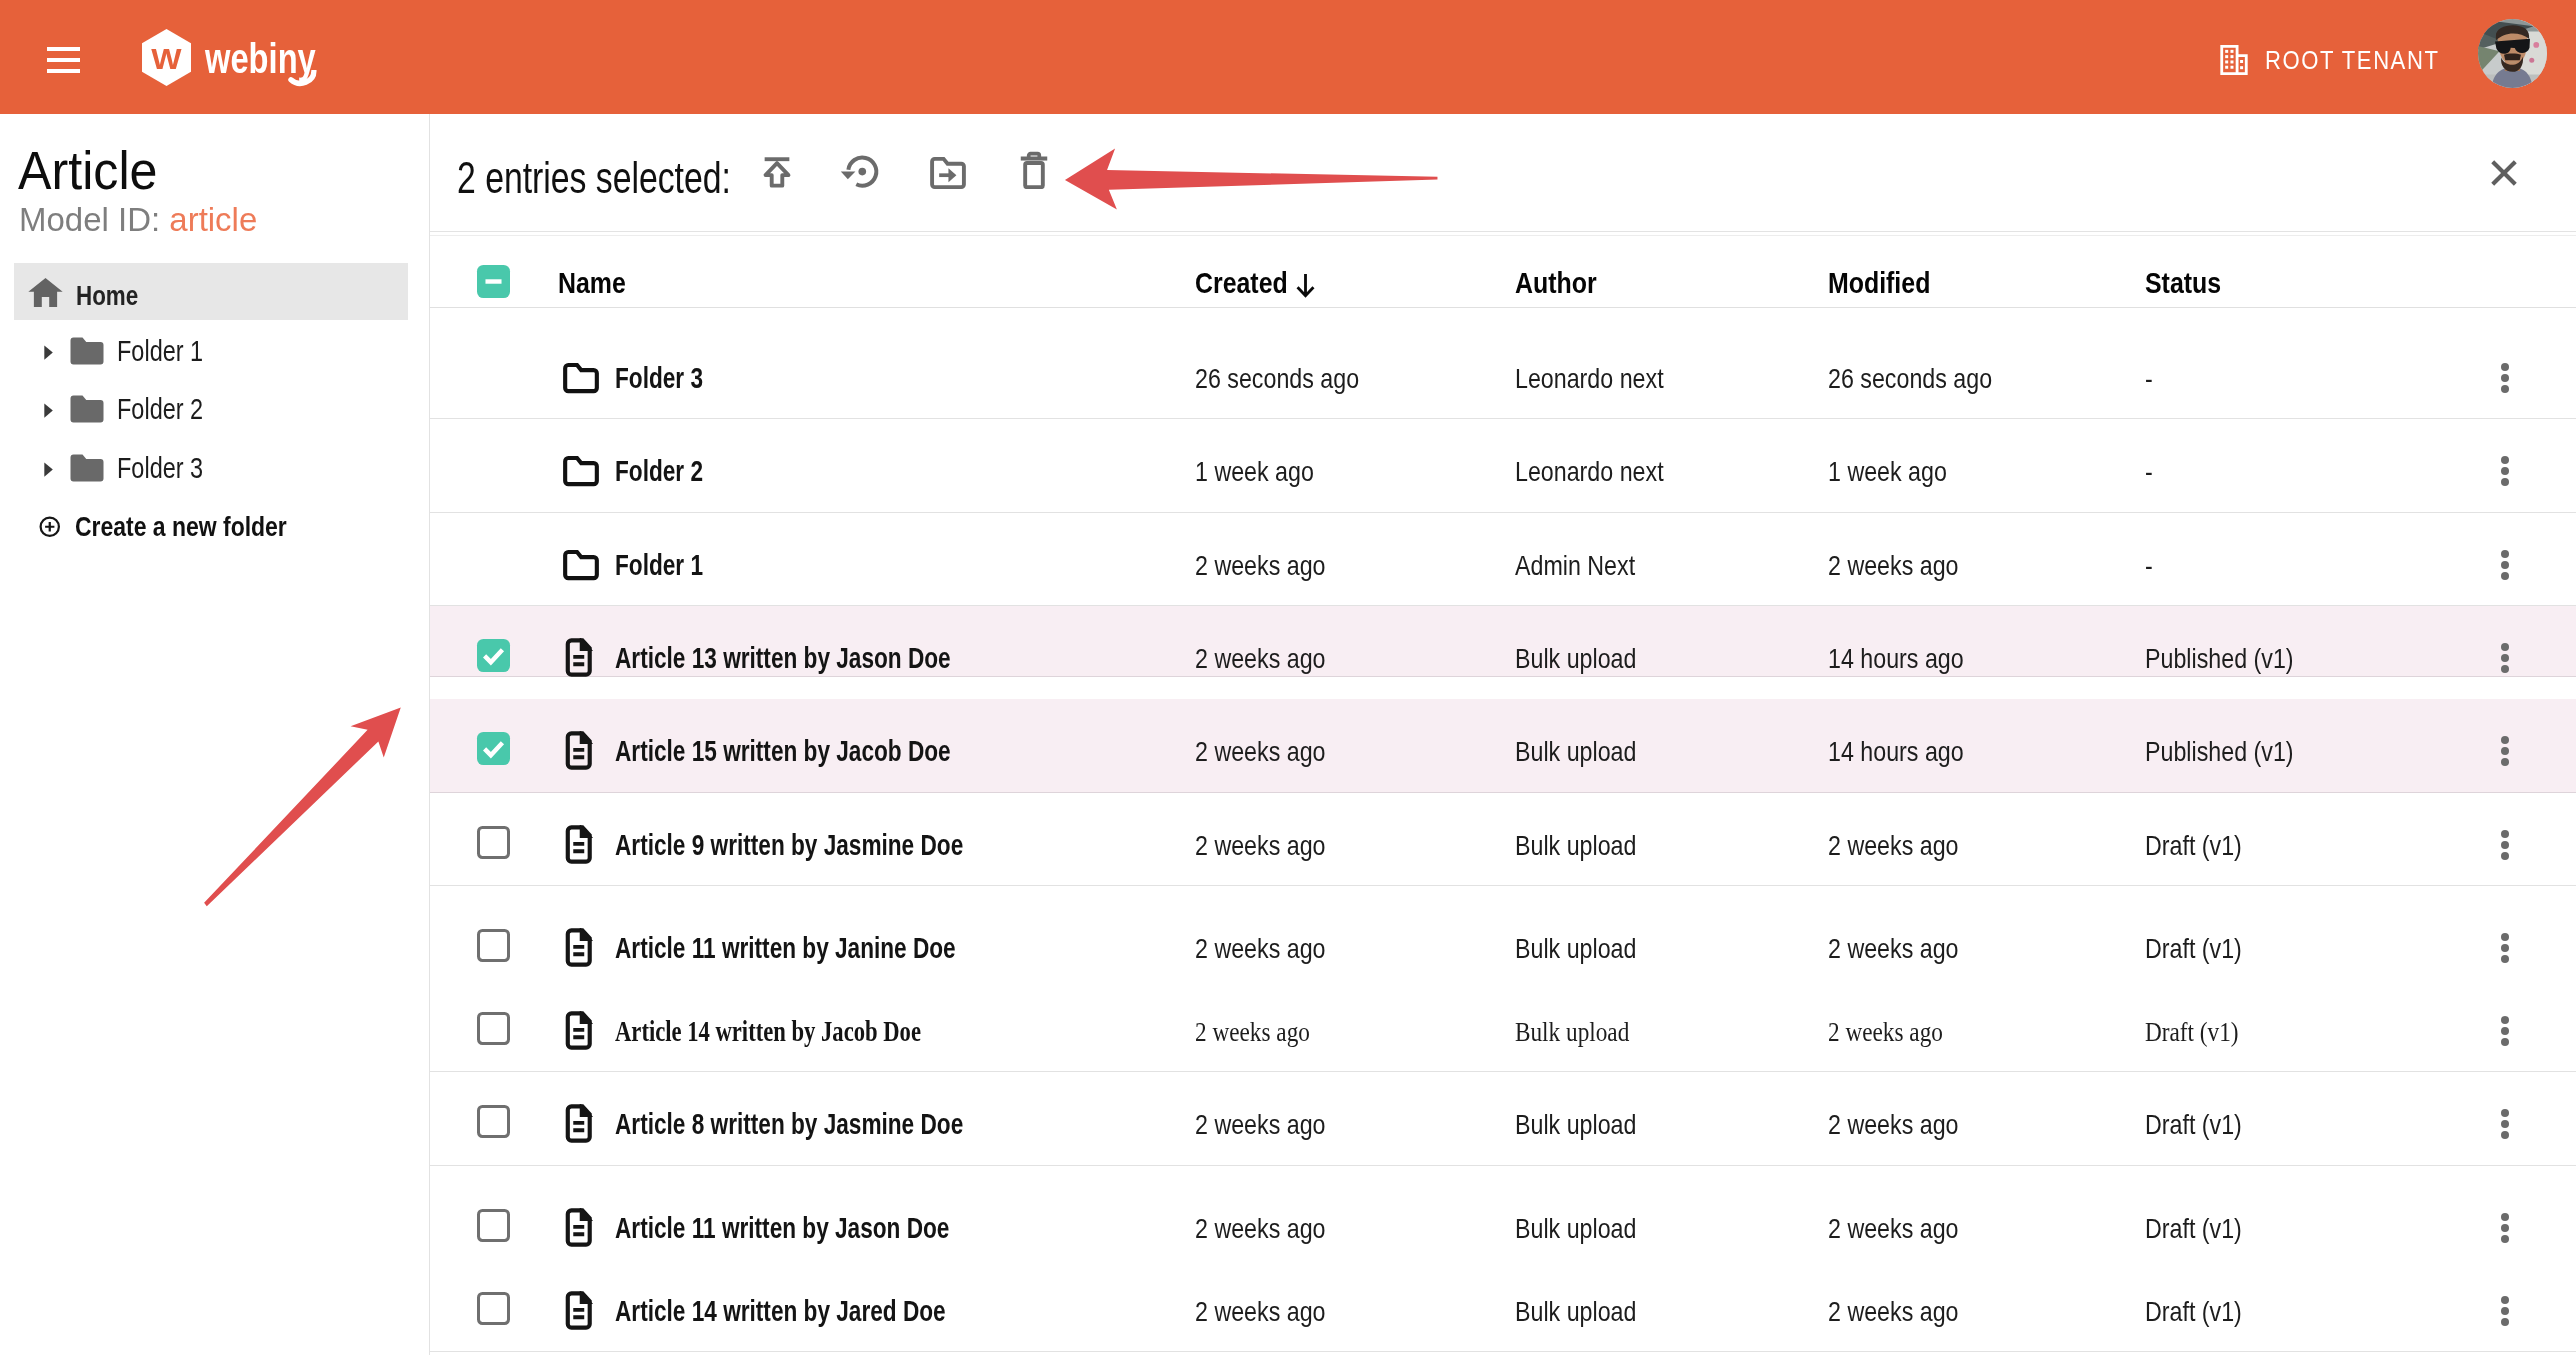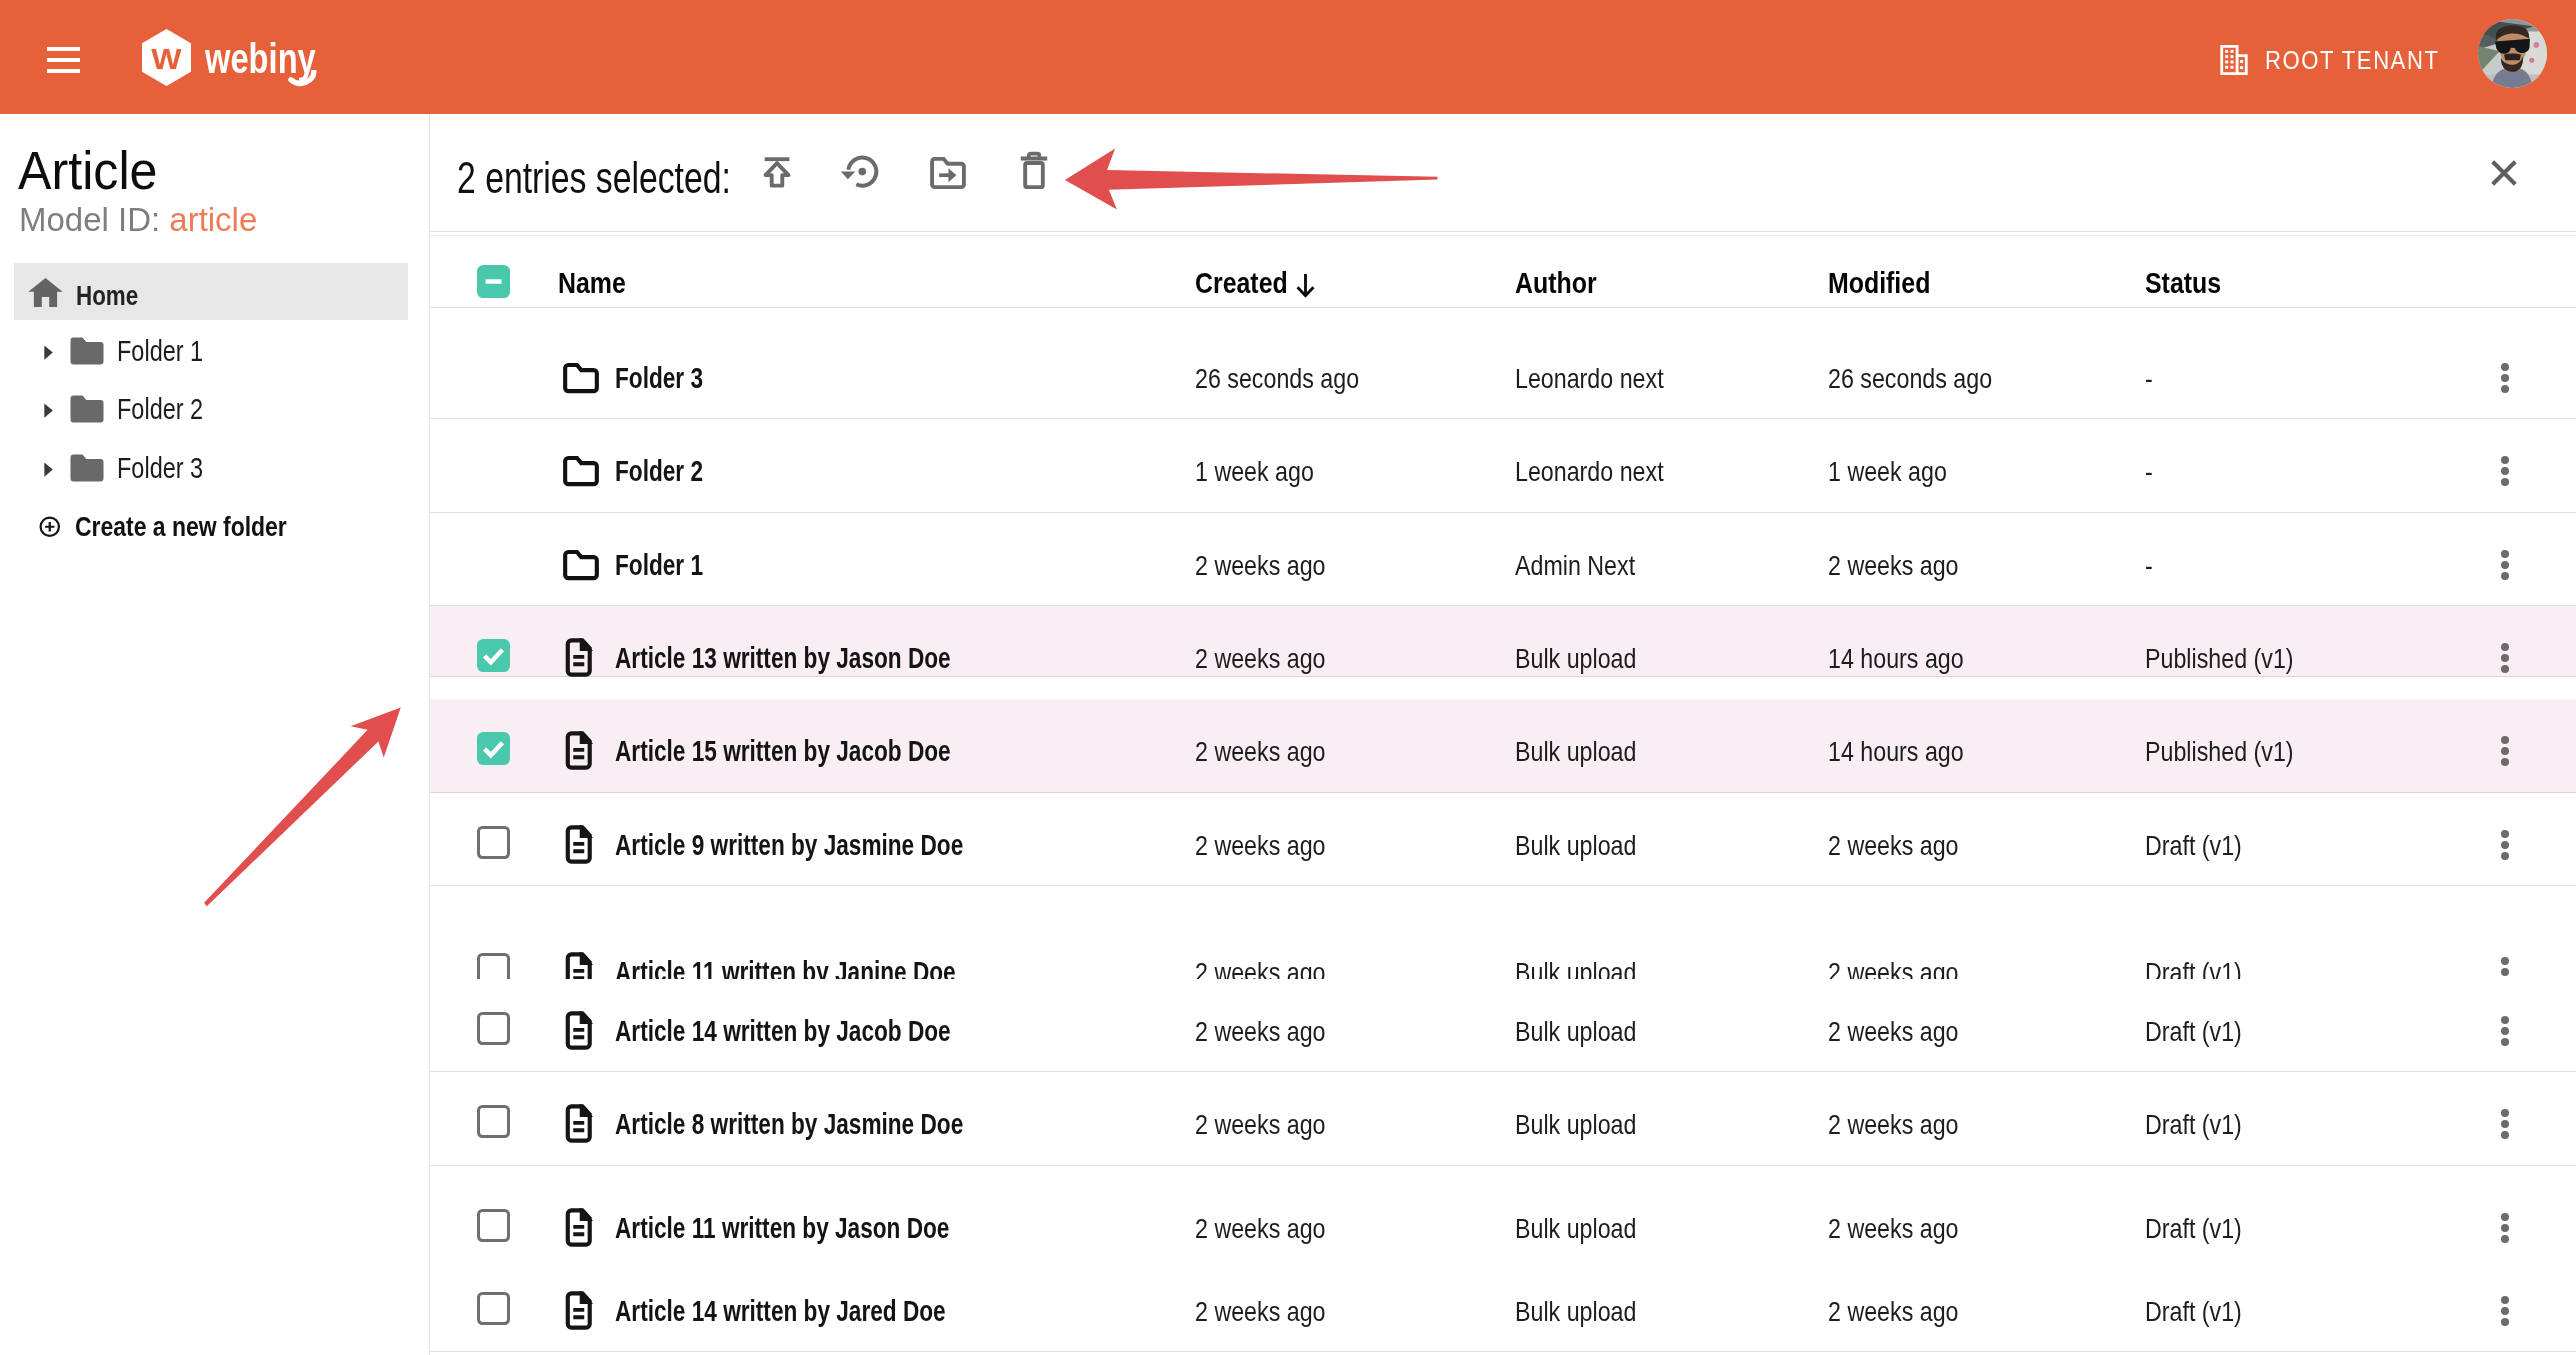--- a/index.html
+++ b/index.html
@@ -281,39 +281,39 @@
       <div class="cell c-created">2 weeks ago</div>
       <div class="cell c-author">Bulk upload</div>
       <div class="cell c-modified">2 weeks ago</div>
       <div class="cell c-status">Draft (v1)</div>
       <div class="dots">
         <i style="top:0"></i>
         <i style="top:11.2px"></i>
         <i style="top:22.4px"></i>
       </div>
     </div>
-    <div class="row " style="top:920px;height:93px;">
+    <div class="row " style="top:896px;height:93px;">
       <div class="chk chk-empty"></div>
       <svg class="abs" style="left:134px; top:32px;" width="29.5" height="39" viewBox="0 0 24 32">
         <path d="M3 5 a3 3 0 0 1 3-3 H15 L21 8.5 V27 a3 3 0 0 1 -3 3 H6 A3 3 0 0 1 3 27 Z" fill="none" stroke="#151515" stroke-width="3.4"></path>
         <path d="M14 2 V9.5 H21 Z" fill="#151515" stroke="#151515" stroke-width="2.4"></path>
         <path d="M7.5 15.5 H16.5 M7.5 21.5 H16.5" stroke="#151515" stroke-width="3.2"></path>
       </svg>
       <div class="name">Article 11 written by Janine Doe</div>
       <div class="cell c-created">2 weeks ago</div>
       <div class="cell c-author">Bulk upload</div>
       <div class="cell c-modified">2 weeks ago</div>
       <div class="cell c-status">Draft (v1)</div>
       <div class="dots">
         <i style="top:0"></i>
         <i style="top:11.2px"></i>
         <i style="top:22.4px"></i>
       </div>
     </div>
-    <div class="row " style="top:979px;height:93px;">
+    <div class="row " style="top:979px;height:93px;font-family:Liberation Serif, serif;">
       <div class="chk chk-empty"></div>
       <svg class="abs" style="left:134px; top:32px;" width="29.5" height="39" viewBox="0 0 24 32">
         <path d="M3 5 a3 3 0 0 1 3-3 H15 L21 8.5 V27 a3 3 0 0 1 -3 3 H6 A3 3 0 0 1 3 27 Z" fill="none" stroke="#151515" stroke-width="3.4"></path>
         <path d="M14 2 V9.5 H21 Z" fill="#151515" stroke="#151515" stroke-width="2.4"></path>
         <path d="M7.5 15.5 H16.5 M7.5 21.5 H16.5" stroke="#151515" stroke-width="3.2"></path>
       </svg>
       <div class="name">Article 14 written by Jacob Doe</div>
       <div class="cell c-created">2 weeks ago</div>
       <div class="cell c-author">Bulk upload</div>
       <div class="cell c-modified">2 weeks ago</div>

